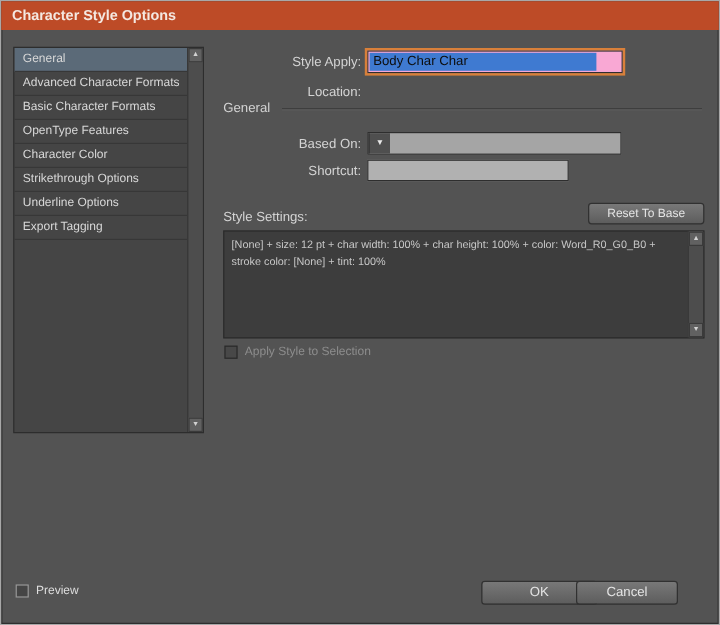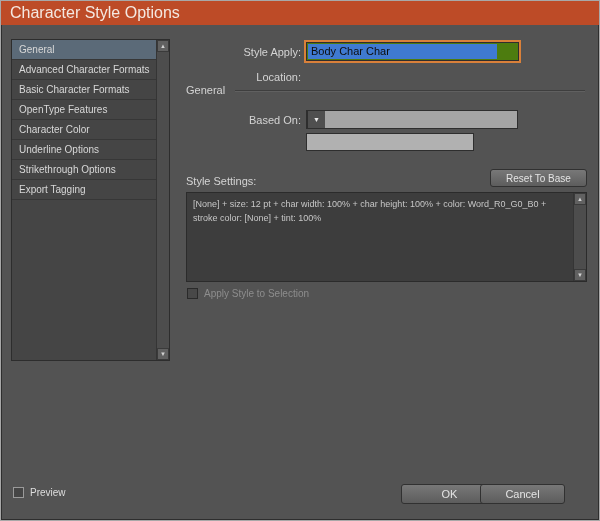--- a/index.html
+++ b/index.html
@@ -17,21 +17,21 @@
     border: 1px solid #a8a8a8;
     box-shadow: inset 0 0 0 1px #2e2e2e;
   }
   
   .titlebar {
     height: 24px;
     background: var(--titlebar-bg, #bd4b27);
     display: flex; align-items: center;
     padding-left: 9px;
   }
-  .title-text { font-size: 16px; color: #f4e8e1; }
+  .title-text { font-size: 12px; color: #f4e8e1; font-weight: bold; }
 
   
   .sidebar {
     position: absolute; left: 10px; top: 38px;
     width: 159px; height: 322px;
     background: #454545;
     border: 1px solid #2d2d2d;
     display: flex;
     box-sizing: border-box;
   }
@@ -77,21 +77,21 @@
   .section-row {
     position: absolute; left: 185px; right: 14px; top: 83px;
     display: flex; align-items: center;
   }
   .section-title { font-size: 11px; color: #d4d4d4; margin-right: 10px; }
   .section-rule { flex: 1; height: 1px; background: #3e3e3e; box-shadow: 0 1px 0 #606060; }
 
   
   .field {
     position: absolute;
-    background: #4d7c0f;
+    background: #f9a8d4;
     border: 1px solid #2e2e2e;
     box-sizing: border-box;
     font-size: 11px; color: #141414;
     display: flex; align-items: center;
     overflow: hidden;
   }
   .style-name-field {
     left: 305px; top: 41px; width: 213px; height: 19px;
     outline: 2px solid var(--focus-ring, #d9803a);
   }
@@ -179,22 +179,22 @@
     <span class="title-text">Character Style Options</span>
   </div>
 
   <div class="sidebar">
     <div class="sidebar-list">
       <div class="sidebar-item selected">General</div>
       <div class="sidebar-item">Advanced Character Formats</div>
       <div class="sidebar-item">Basic Character Formats</div>
       <div class="sidebar-item">OpenType Features</div>
       <div class="sidebar-item">Character Color</div>
+      <div class="sidebar-item">Strikethrough Options</div>
       <div class="sidebar-item">Underline Options</div>
-      <div class="sidebar-item">Strikethrough Options</div>
       <div class="sidebar-item">Export Tagging</div>
     </div>
     <div class="vscroll">
       <div class="scroll-btn">
         <span class="arrow">▲</span>
       </div>
       <div class="scroll-track"></div>
       <div class="scroll-btn">
         <span class="arrow">▼</span>
       </div>
@@ -213,20 +213,21 @@
     <span class="section-rule"></span>
   </div>
 
   <div class="label right based-on-label">Based On:</div>
   <div class="dropdown">
     <span class="dropdown-arrow">
       <span class="arrow">▼</span>
     </span>
   </div>
 
+  <div class="label right shortcut-label">Shortcut:</div>
   <div class="field shortcut-field">
     <span></span>
   </div>
 
   <div class="label settings-label">Style Settings:</div>
   <button class="btn reset-btn">Reset To Base</button>
 
   <div class="settings-box">
     <div class="settings-text">[None] + size: 12 pt + char width: 100% + char height: 100% + color: Word_R0_G0_B0 + stroke color: [None] + tint: 100%</div>
     <div class="vscroll">

